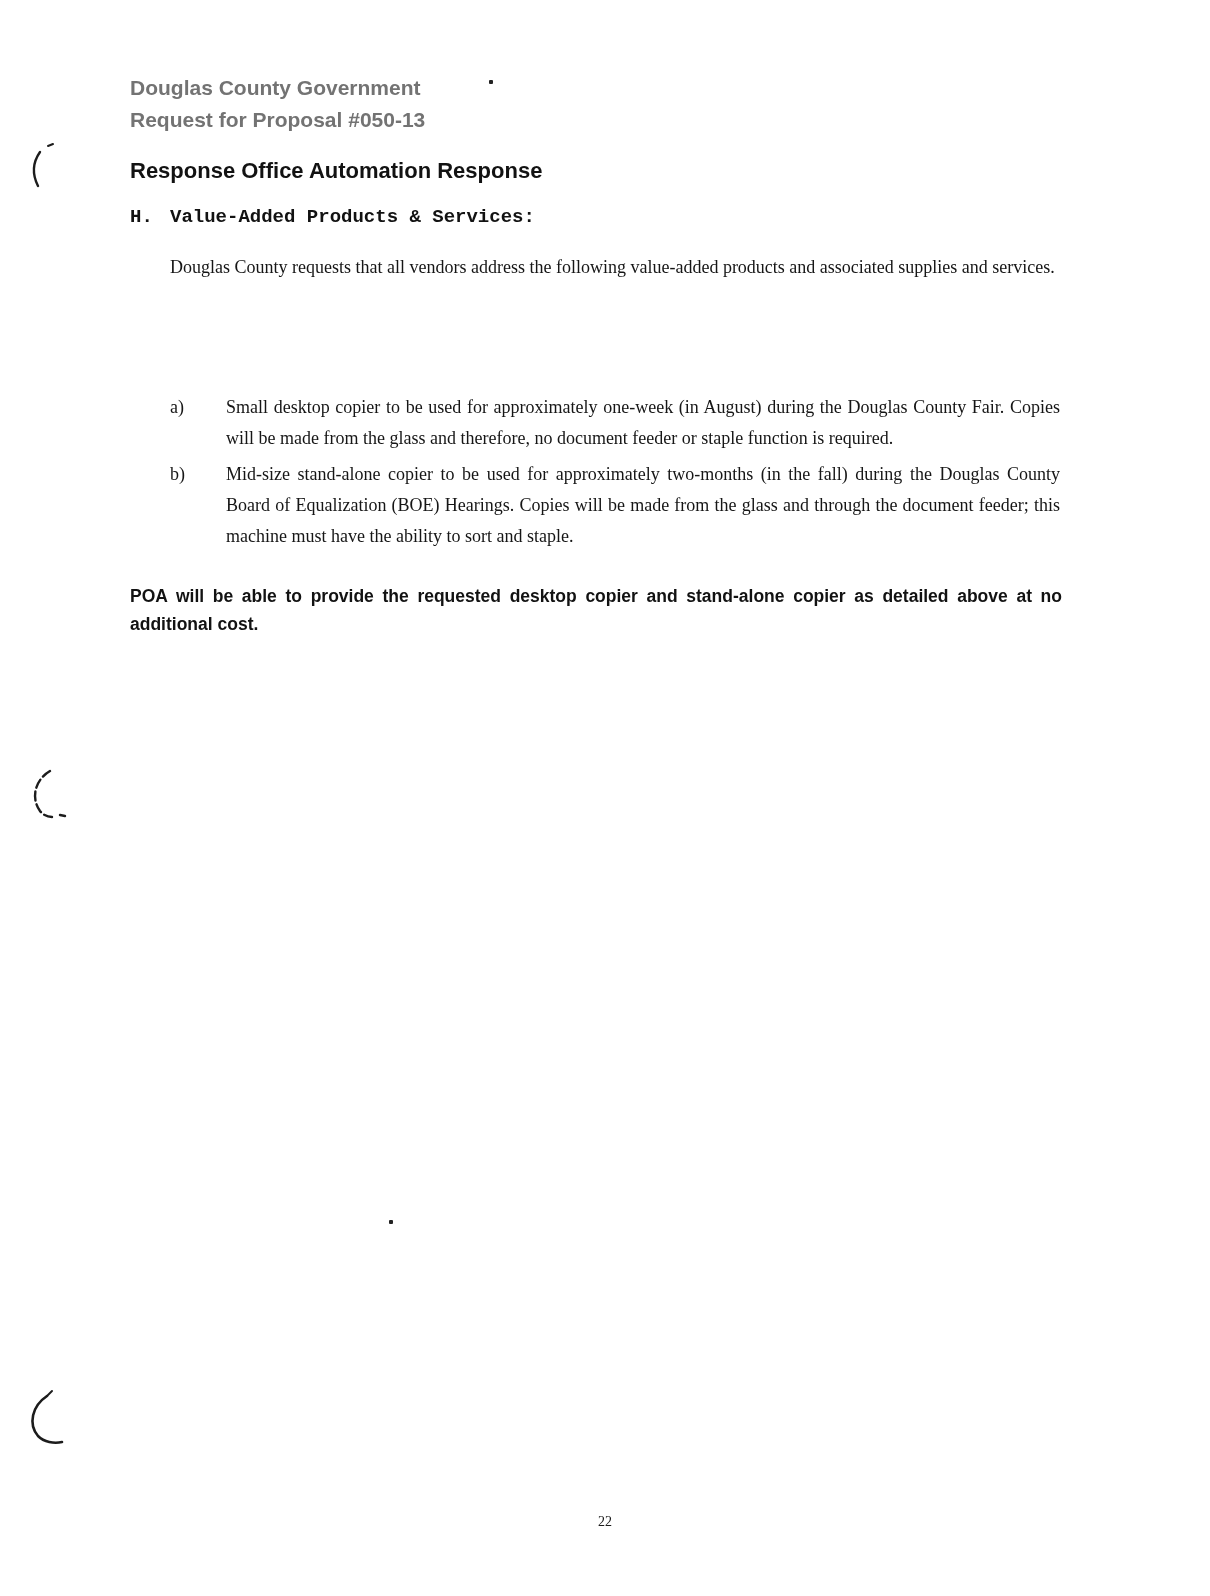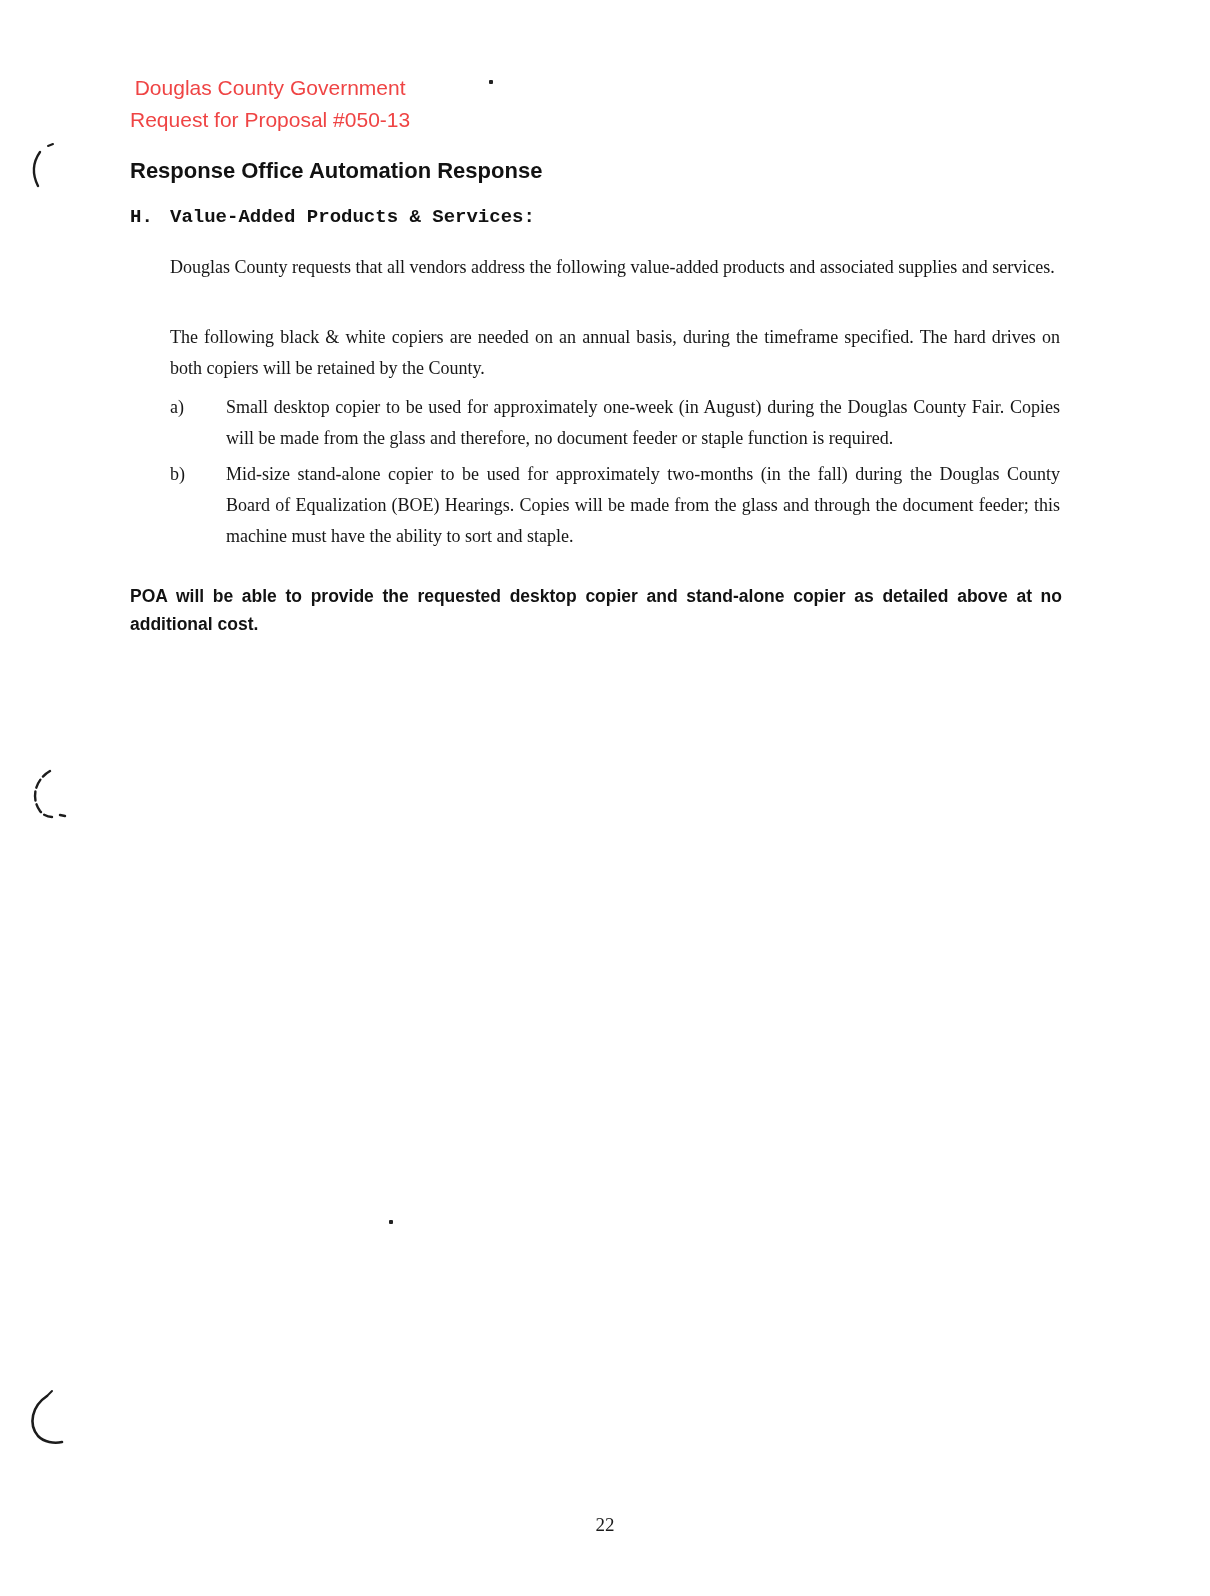--- a/index.html
+++ b/index.html
@@ -16,25 +16,24 @@
     overflow: hidden;
     font-family: "Liberation Serif", serif;
   }
 
   
   .hdr-left {
     position: absolute;
     left: 130px;
     top: 72px;
     font-family: "Liberation Sans", sans-serif;
-    font-weight: 400;
+    font-weight: 700;
     font-size: 21px;
     line-height: 32px;
-    color: #ef4444;
-    text-align: center;
+    color: #737373;
   }
   .response-title {
     position: absolute;
     left: 130px;
     top: 158px;
     font-family: "Liberation Sans", sans-serif;
     font-weight: 700;
     font-size: 22px;
     color: #121212;
   }
@@ -130,21 +129,21 @@
     margin-top: 31px;
   }
 
   
   .page-number {
     position: absolute;
     left: 0;
     top: 1514px;
     width: 100%;
     text-align: center;
-    font-size: 19px;
+    font-size: 14px;
     color: #1b1b1b;
   }
 
   
   .artifact { position: absolute; pointer-events: none; }
   .speck {
     position: absolute;
     width: 4px;
     height: 4px;
     background: #222;
@@ -162,21 +161,20 @@
   </div>
 
 
   <div class="response-title">Response Office Automation Response</div>
 
   <div class="section-heading">
     <span class="sec-label">H.</span><span>Value-Added Products &amp; Services:</span>
   </div>
 
   <div class="body-par par-1">Douglas County requests that all vendors address the following value-added products and associated supplies and services.</div>
-  <div class="body-par par-2">The following black &amp; white copiers are needed on an annual basis, during the timeframe specified.  The hard drives on both copiers will be retained by the County.</div>
 
   <div class="list-item item-a">
     <span class="marker">a)</span>
     <span class="item-text">Small desktop copier to be used for approximately one-week (in August) during the Douglas County Fair.  Copies will be made from the glass and therefore, no document feeder or staple function is  required.</span>
   </div>
   <div class="list-item item-b">
     <span class="marker">b)</span>
     <span class="item-text">Mid-size stand-alone copier to be used for approximately two-months (in the fall) during the Douglas County Board of Equalization (BOE) Hearings.  Copies will be made from the glass and through the document feeder; this machine must have the ability to sort and staple.</span>
   </div>
 

